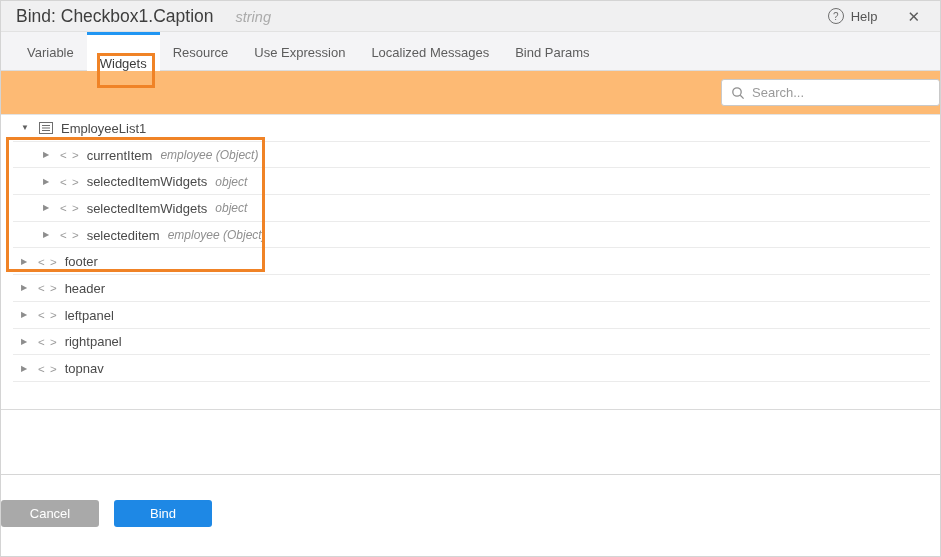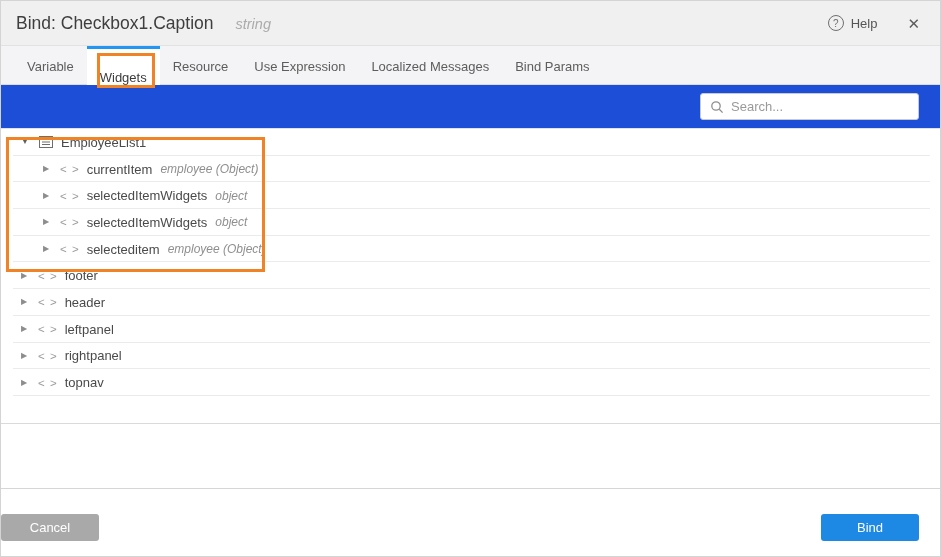--- a/index.html
+++ b/index.html
@@ -9,21 +9,21 @@
   .dialog {
     position:relative;
     width:941px; height:557px;
     background:#fff;
     border:1px solid #d4d4d4;
     overflow:hidden;
   }
 
   
   .header {
-    height:45px;
+    height:31px;
     background:#f0f0f1;
     border-bottom:1px solid #e2e2e2;
     display:flex; align-items:center; justify-content:space-between;
     padding:0 20px 0 15px;
   }
   .title-wrap { display:flex; align-items:baseline; }
   .title { font-size:17.5px; color:#3e3e3e; }
   .title-type { font-size:14.5px; font-style:italic; color:#ababab; margin-left:22px; }
   .header-actions { display:flex; align-items:center; }
   .help { display:flex; align-items:center; cursor:pointer; }
@@ -56,22 +56,21 @@
     color:#3c3c3c;
     margin-bottom:-1px;
     position:relative; z-index:1;align-items:flex-end;
   }
 
   
   .toolbar {
     height:44px;
     border-bottom:1px solid #e3e3e3;
     display:flex; align-items:center; justify-content:flex-end;
-    padding-right:21px;
-    background:#1d4ed8;
+    background:#fdba74;
   }
   .search-box {
     width:219px; height:27px;
     border:1px solid #c9c9c9; border-radius:3px;
     display:flex; align-items:center;
     padding-left:9px; background:#fff;
   }
   .search-icon { display:flex; align-items:center; margin-right:7px; }
   .search-input {
     border:none; outline:none; flex:1; height:100%;
@@ -106,21 +105,21 @@
     margin:0 7px 0 5px; white-space:pre;
   }
   .node-name { font-size:13px; color:#4a4a4a; }
   .node-type { font-size:12px; font-style:italic; color:#8f8f8f; margin-left:8px; }
 
   
   .band-1 { height:28px; border-bottom:1px solid #dadada; background:#fff; }
   .band-2 { height:65px; border-bottom:1px solid #d6d6d6; background:#fff; }
   .footer {
     height:67px; background:#fff;
-    display:flex; justify-content:space-between; align-items:flex-start;
+    display:flex; justify-content:flex-start; align-items:flex-start;
     padding:25px 21px 0 0; gap:15px;
   }
   .btn {
     width:98px; height:27px;
     border:none; border-radius:3px;
     font-size:13px; color:#fff;
     font-family:"Liberation Sans", sans-serif;
     cursor:pointer;
   }
   .btn-cancel { background:var(--cancel-gray); }

